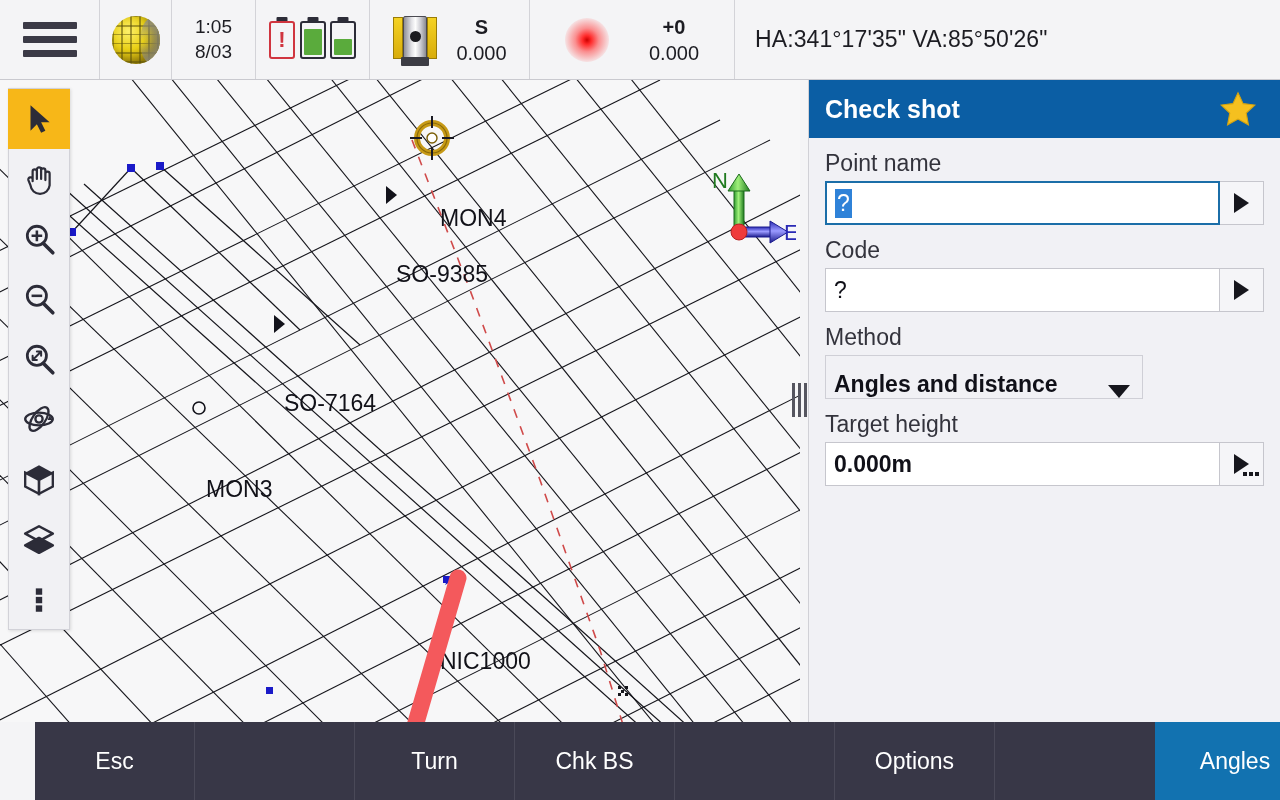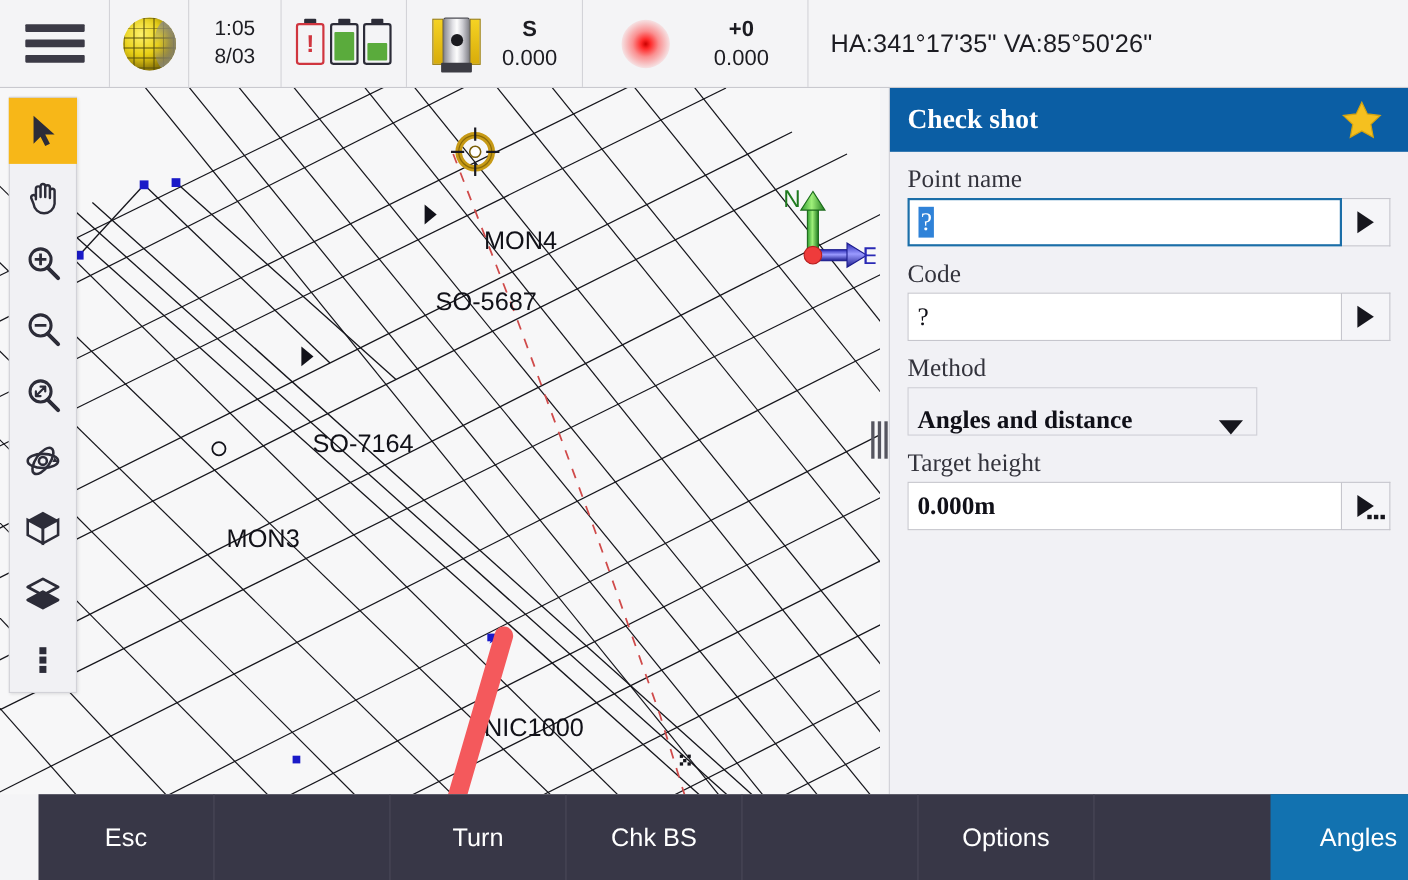--- a/index.html
+++ b/index.html
@@ -99,21 +99,21 @@
   .tool svg { width: 34px; height: 34px; }
 
   
   .drag-handle { position: absolute; left: 790px; top: 382px; width: 18px; height: 36px;
     display: flex; gap: 3px; align-items: center; justify-content: center; }
   .drag-handle i { width: 3px; height: 34px; background: #55555f; display:block; }
 
   
   .panel {
     position: absolute; left: 808px; top: 80px; width: 472px; height: 642px;
-    background: #f1f1f5; border-left: 1px solid #d0d0d6; font-family: Liberation Serif, serif;
+    background: #f1f1f5; border-left: 1px solid #d0d0d6;
   }
   .panel-header {
     height: 58px; background: #0b5ea4; display:flex; align-items:center;
     justify-content: space-between; padding: 0 22px 0 16px;
   }
   .panel-title { color:#ffffff; font-size: 25px; font-weight: bold; }
   .star { width: 40px; height: 38px; }
 
   .field { padding: 0 16px; margin-top: 12px; }
   .field .flabel { font-size: 23px; color: #33333c; margin-bottom: 4px; }
@@ -303,21 +303,21 @@
       <g fill="#15151b">
         <rect x="618" y="606" width="3" height="3"></rect>
           <rect x="625" y="606" width="3" height="3"></rect>
         <rect x="618" y="613" width="3" height="3"></rect>
           <rect x="625" y="613" width="3" height="3"></rect>
         <rect x="621" y="610" width="3" height="3"></rect>
       </g>
     </svg>
 
     <div class="pt-label" style="left:440px; top:125px">MON4</div>
-    <div class="pt-label" style="left:396px; top:181px">SO-5687</div>
+    <div class="pt-label" style="left:396px; top:181px">SO-9385</div>
     <div class="pt-label" style="left:284px; top:310px">SO-7164</div>
     <div class="pt-label" style="left:206px; top:396px">MON3</div>
     <div class="pt-label" style="left:440px; top:568px">NIC1000</div>
 
     <svg class="compass" viewBox="0 0 90 80">
       <defs>
         <linearGradient id="gN" x1="0" y1="0" x2="1" y2="0">
           <stop offset="0%" stop-color="#2f9b2f"></stop>
             <stop offset="45%" stop-color="#9ff07a"></stop>
           <stop offset="100%" stop-color="#1f7a1f"></stop>

